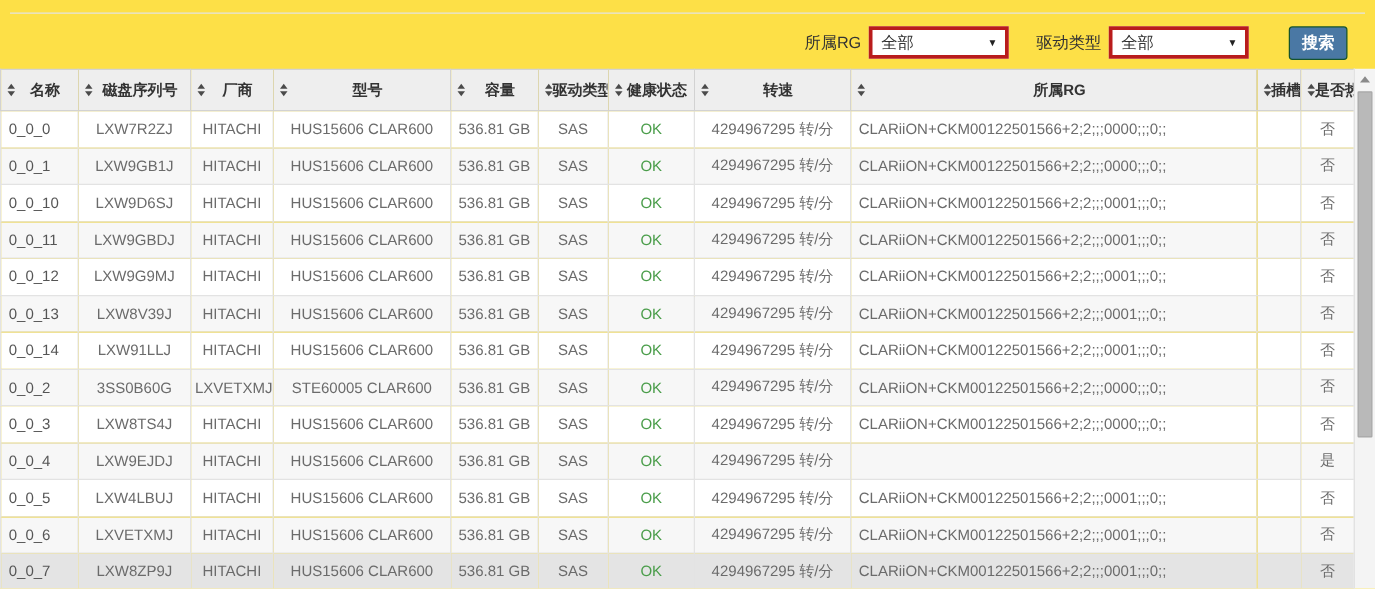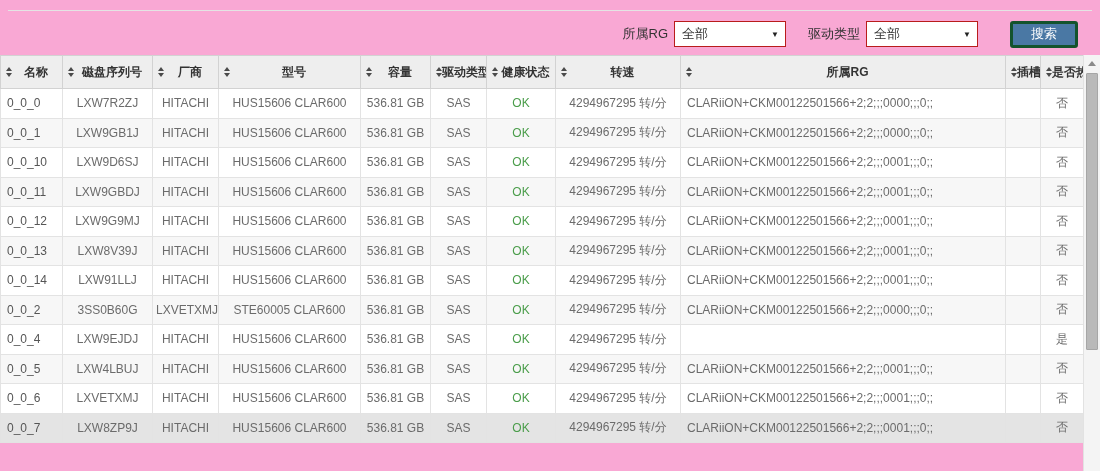--- a/index.html
+++ b/index.html
@@ -1,32 +1,32 @@
 <!DOCTYPE html>
 <html><head>
 <meta charset="utf-8">
 <style>
   * { margin:0; padding:0; box-sizing:border-box; }
   html,body { background:#fff; }
   body { font-family:"Liberation Sans","DejaVu Sans",sans-serif; }
-  .screen { position:relative; width:1100px; height:471px; background:#f9a8d4; overflow:hidden; }
+  .screen { position:relative; width:1100px; height:471px; background:#fde047; overflow:hidden; }
 
   
   .filter-bar { position:absolute; top:10px; left:8px; right:8px; height:45px;
     border-top:1px solid #e4e4e4; display:flex; align-items:center; justify-content:flex-end;
     padding-right:14px; padding-top:2px; }
   .flabel { font-size:13px; color:#333; margin-right:6px; }
-  .select { width:112px; height:26px; border:1px solid #b91c1c; background:#fff;
+  .select { width:112px; height:26px; border:3px solid #b91c1c; background:#fff;
     display:flex; align-items:center; justify-content:space-between;
     padding:0 6px 0 7px; margin-right:22px; cursor:pointer; }
   .select .sel-value { font-size:13px; color:#333; }
   .select .caret { font-size:8px; color:#222; }
-  .search-btn { margin-left:10px; width:68px; height:27px; background:#4a78a4;
-    border:3px solid #14532d; border-radius:3px; color:#fff; font-size:13px;
-    font-family:inherit; cursor:pointer; }
+  .search-btn { margin-left:10px; width:47px; height:27px; background:#4a78a4;
+    border:1px solid #14532d; border-radius:3px; color:#fff; font-size:13px;
+    font-family:inherit; cursor:pointer;font-weight:bold; }
 
   
   .table-wrap { position:absolute; top:55px; left:0; width:1100px; bottom:0; }
   table { border-collapse:collapse; table-layout:fixed; width:1083px; }
   th { height:33px; background:#eeeeee; border:1px solid #d2d2d2;
     font-size:12px; font-weight:bold; color:#333; position:relative; cursor:pointer; }
   th .hlabel { display:block; text-align:center; padding-left:11px; padding-right:2px;
     white-space:nowrap; overflow:hidden; }
   .sort { position:absolute; left:5px; top:50%; margin-top:-5px; display:inline-flex;
     flex-direction:column; align-items:center; }
@@ -268,20 +268,33 @@
             <td>STE60005 CLAR600</td>
             <td>536.81 GB</td>
             <td>SAS</td>
             <td class="ok">OK</td>
             <td>4294967295 转/分</td>
             <td class="al">CLARiiON+CKM00122501566+2;2;;;0000;;;0;;</td>
             <td></td>
             <td>否</td>
           </tr>
           <tr>
+            <td class="al">0_0_3</td>
+            <td>LXW8TS4J</td>
+            <td>HITACHI</td>
+            <td>HUS15606 CLAR600</td>
+            <td>536.81 GB</td>
+            <td>SAS</td>
+            <td class="ok">OK</td>
+            <td>4294967295 转/分</td>
+            <td class="al">CLARiiON+CKM00122501566+2;2;;;0000;;;0;;</td>
+            <td></td>
+            <td>否</td>
+          </tr>
+          <tr>
             <td class="al">0_0_4</td>
             <td>LXW9EJDJ</td>
             <td>HITACHI</td>
             <td>HUS15606 CLAR600</td>
             <td>536.81 GB</td>
             <td>SAS</td>
             <td class="ok">OK</td>
             <td>4294967295 转/分</td>
             <td class="al"></td>
             <td></td>

